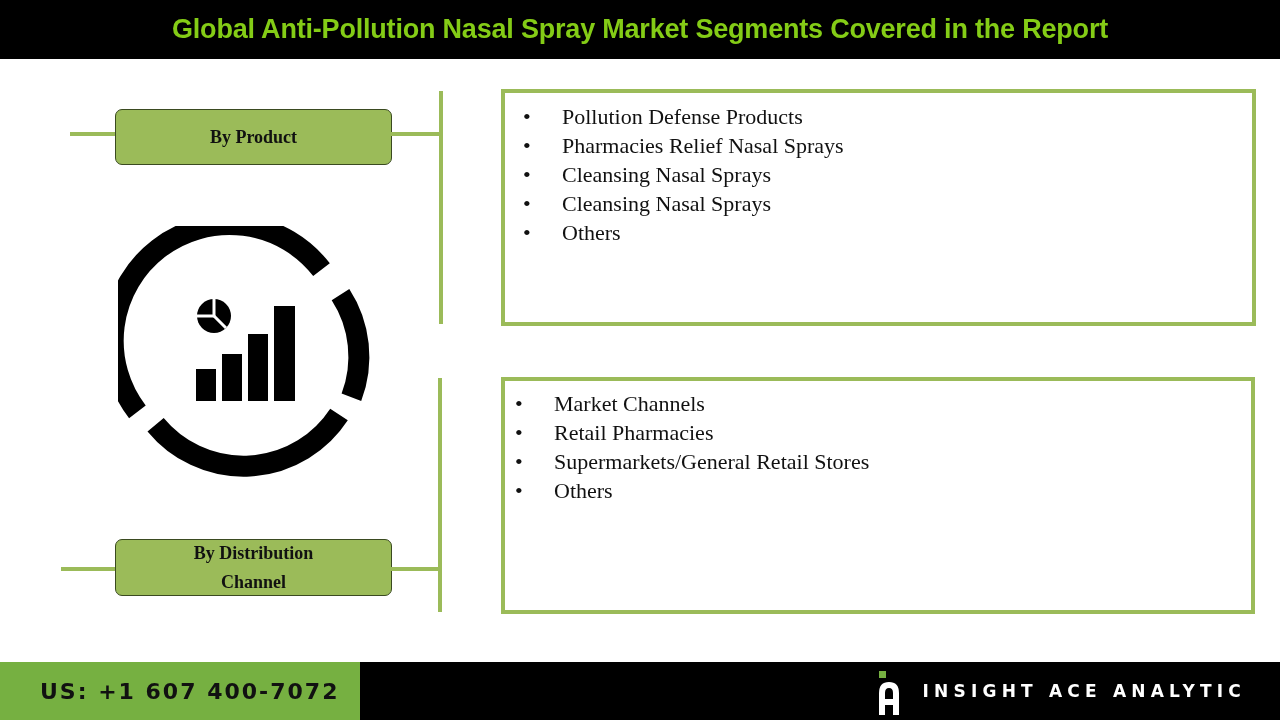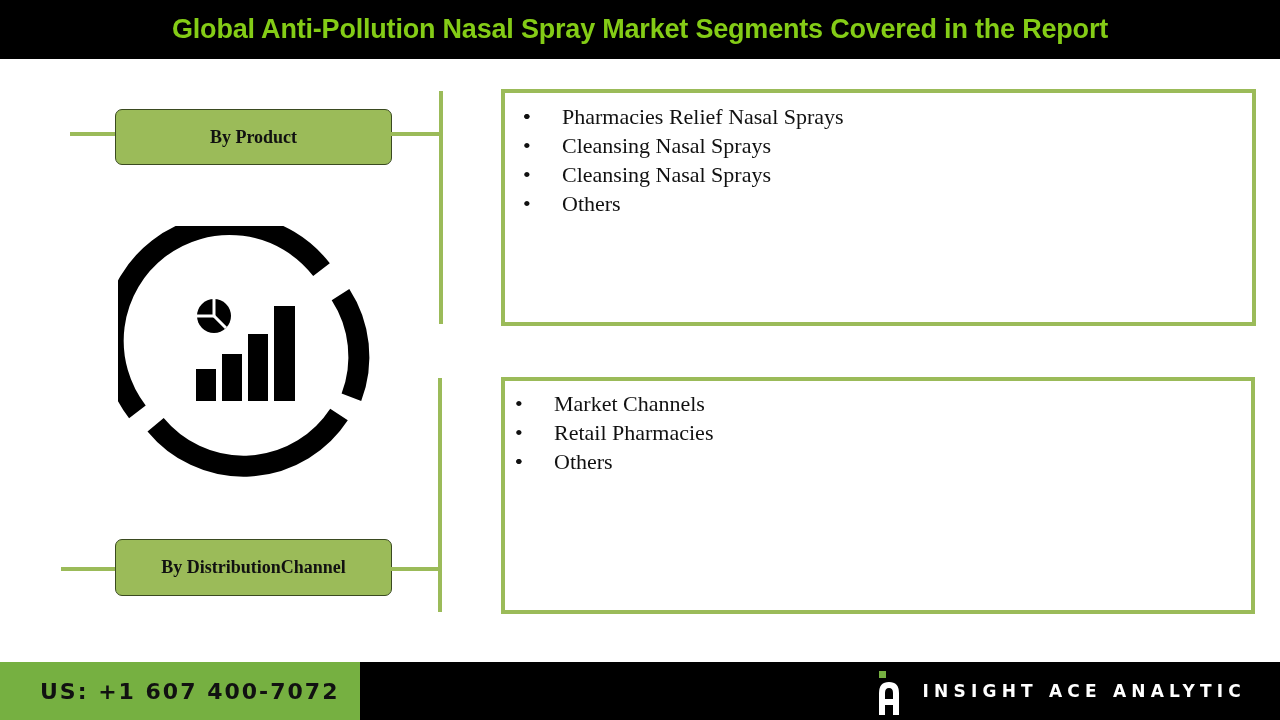--- a/index.html
+++ b/index.html
@@ -67,20 +67,21 @@
 <div class="seg-label" style="left:115px; top:109px; width:277px; height:56px;">
   <span>By Product</span>
 </div>
 <div class="hline" style="left:391px; top:132px; width:52px;"></div>
 <div class="vline" style="left:439px; top:91px; height:233px;"></div>
 
 <div class="seg-box" style="left:501px; top:89px; width:755px; height:237px; padding:9px 0 0 18px;">
   <ul>
     <li style="padding-left:39px;">
       <span class="bullet">•</span>
+      <span>Pollution Defense Products</span>
     </li>
     <li style="padding-left:39px;">
       <span class="bullet">•</span>
       <span>Pharmacies Relief Nasal Sprays</span>
     </li>
     <li style="padding-left:39px;">
       <span class="bullet">•</span>
       <span>Cleansing Nasal Sprays</span>
     </li>
     <li style="padding-left:39px;">
@@ -114,39 +115,40 @@
     </g>
 
     <rect x="78" y="143" width="20" height="32" fill="#000"></rect>
     <rect x="104" y="128" width="20" height="47" fill="#000"></rect>
     <rect x="130" y="108" width="20" height="67" fill="#000"></rect>
     <rect x="156" y="80" width="21" height="95" fill="#000"></rect>
   </svg>
 </div>
 
 <div class="hline" style="left:61px; top:567px; width:57px;"></div>
-<div class="seg-label" style="left:115px; top:539px; width:277px; height:57px; flex-direction:row;">
+<div class="seg-label" style="left:115px; top:539px; width:277px; height:57px; flex-direction:column;">
   <span>By Distribution</span>
   <span>Channel</span>
 </div>
 <div class="hline" style="left:391px; top:567px; width:50px;"></div>
 <div class="vline" style="left:438px; top:378px; height:234px;"></div>
 
 <div class="seg-box" style="left:501px; top:377px; width:754px; height:237px; padding:8px 0 0 10px;">
   <ul>
     <li style="padding-left:39px;">
       <span class="bullet">•</span>
       <span>Market Channels</span>
     </li>
     <li style="padding-left:39px;">
       <span class="bullet">•</span>
       <span>Retail Pharmacies</span>
     </li>
     <li style="padding-left:39px;">
       <span class="bullet">•</span>
+      <span>Supermarkets/General Retail Stores</span>
     </li>
     <li style="padding-left:39px;">
       <span class="bullet">•</span>
       <span>Others</span>
     </li>
   </ul>
 </div>
 
 <div class="footer-left">
   <span>US: +1 607 400-7072</span>

